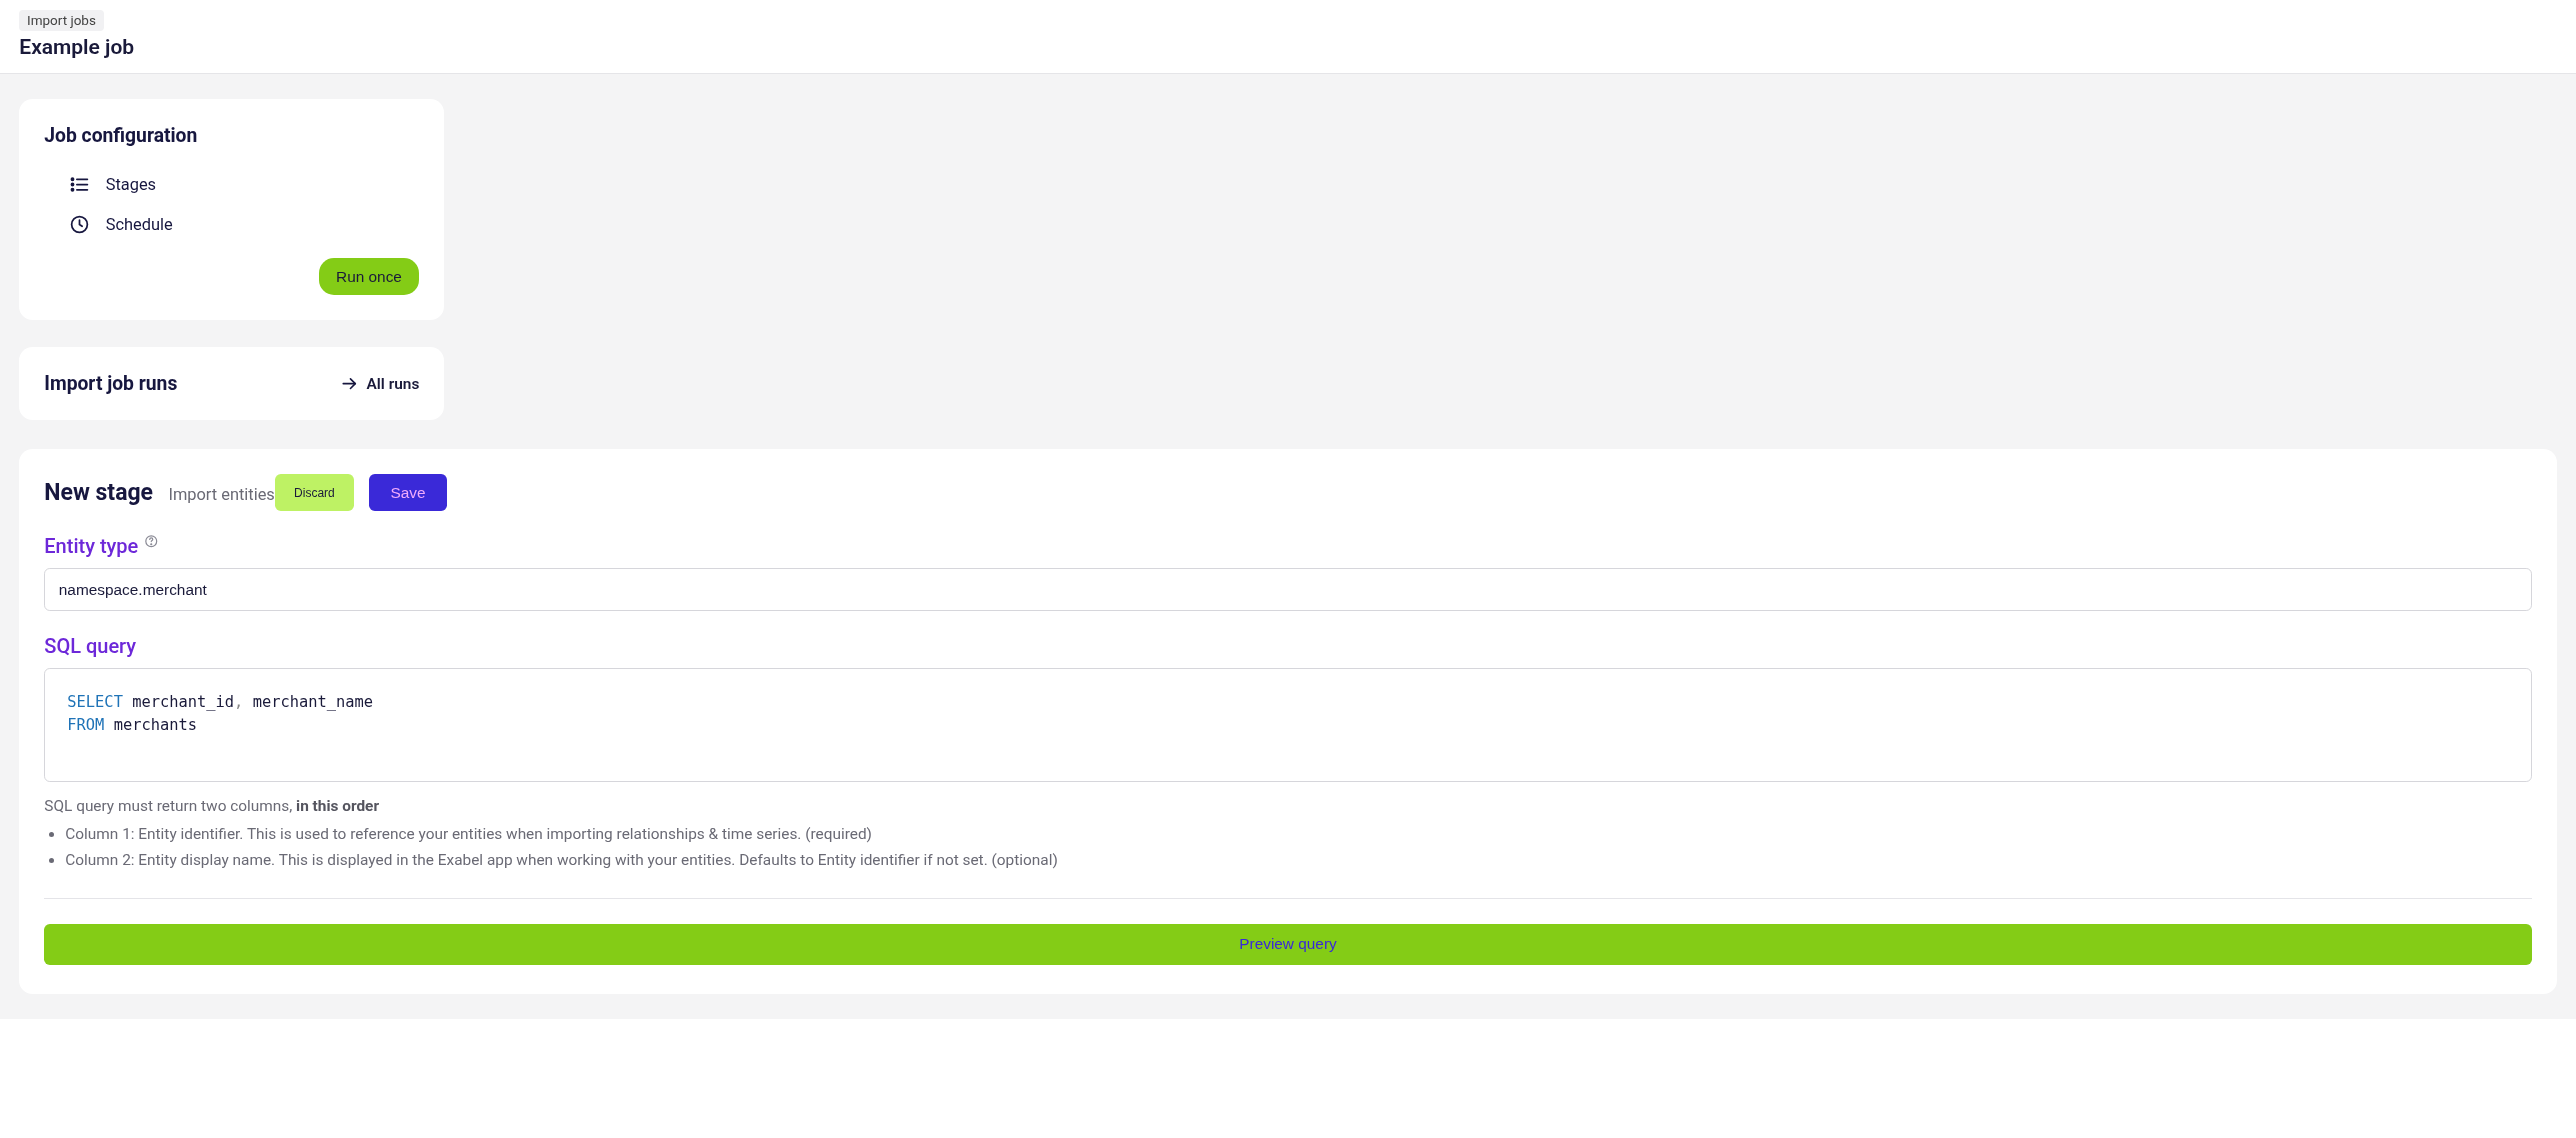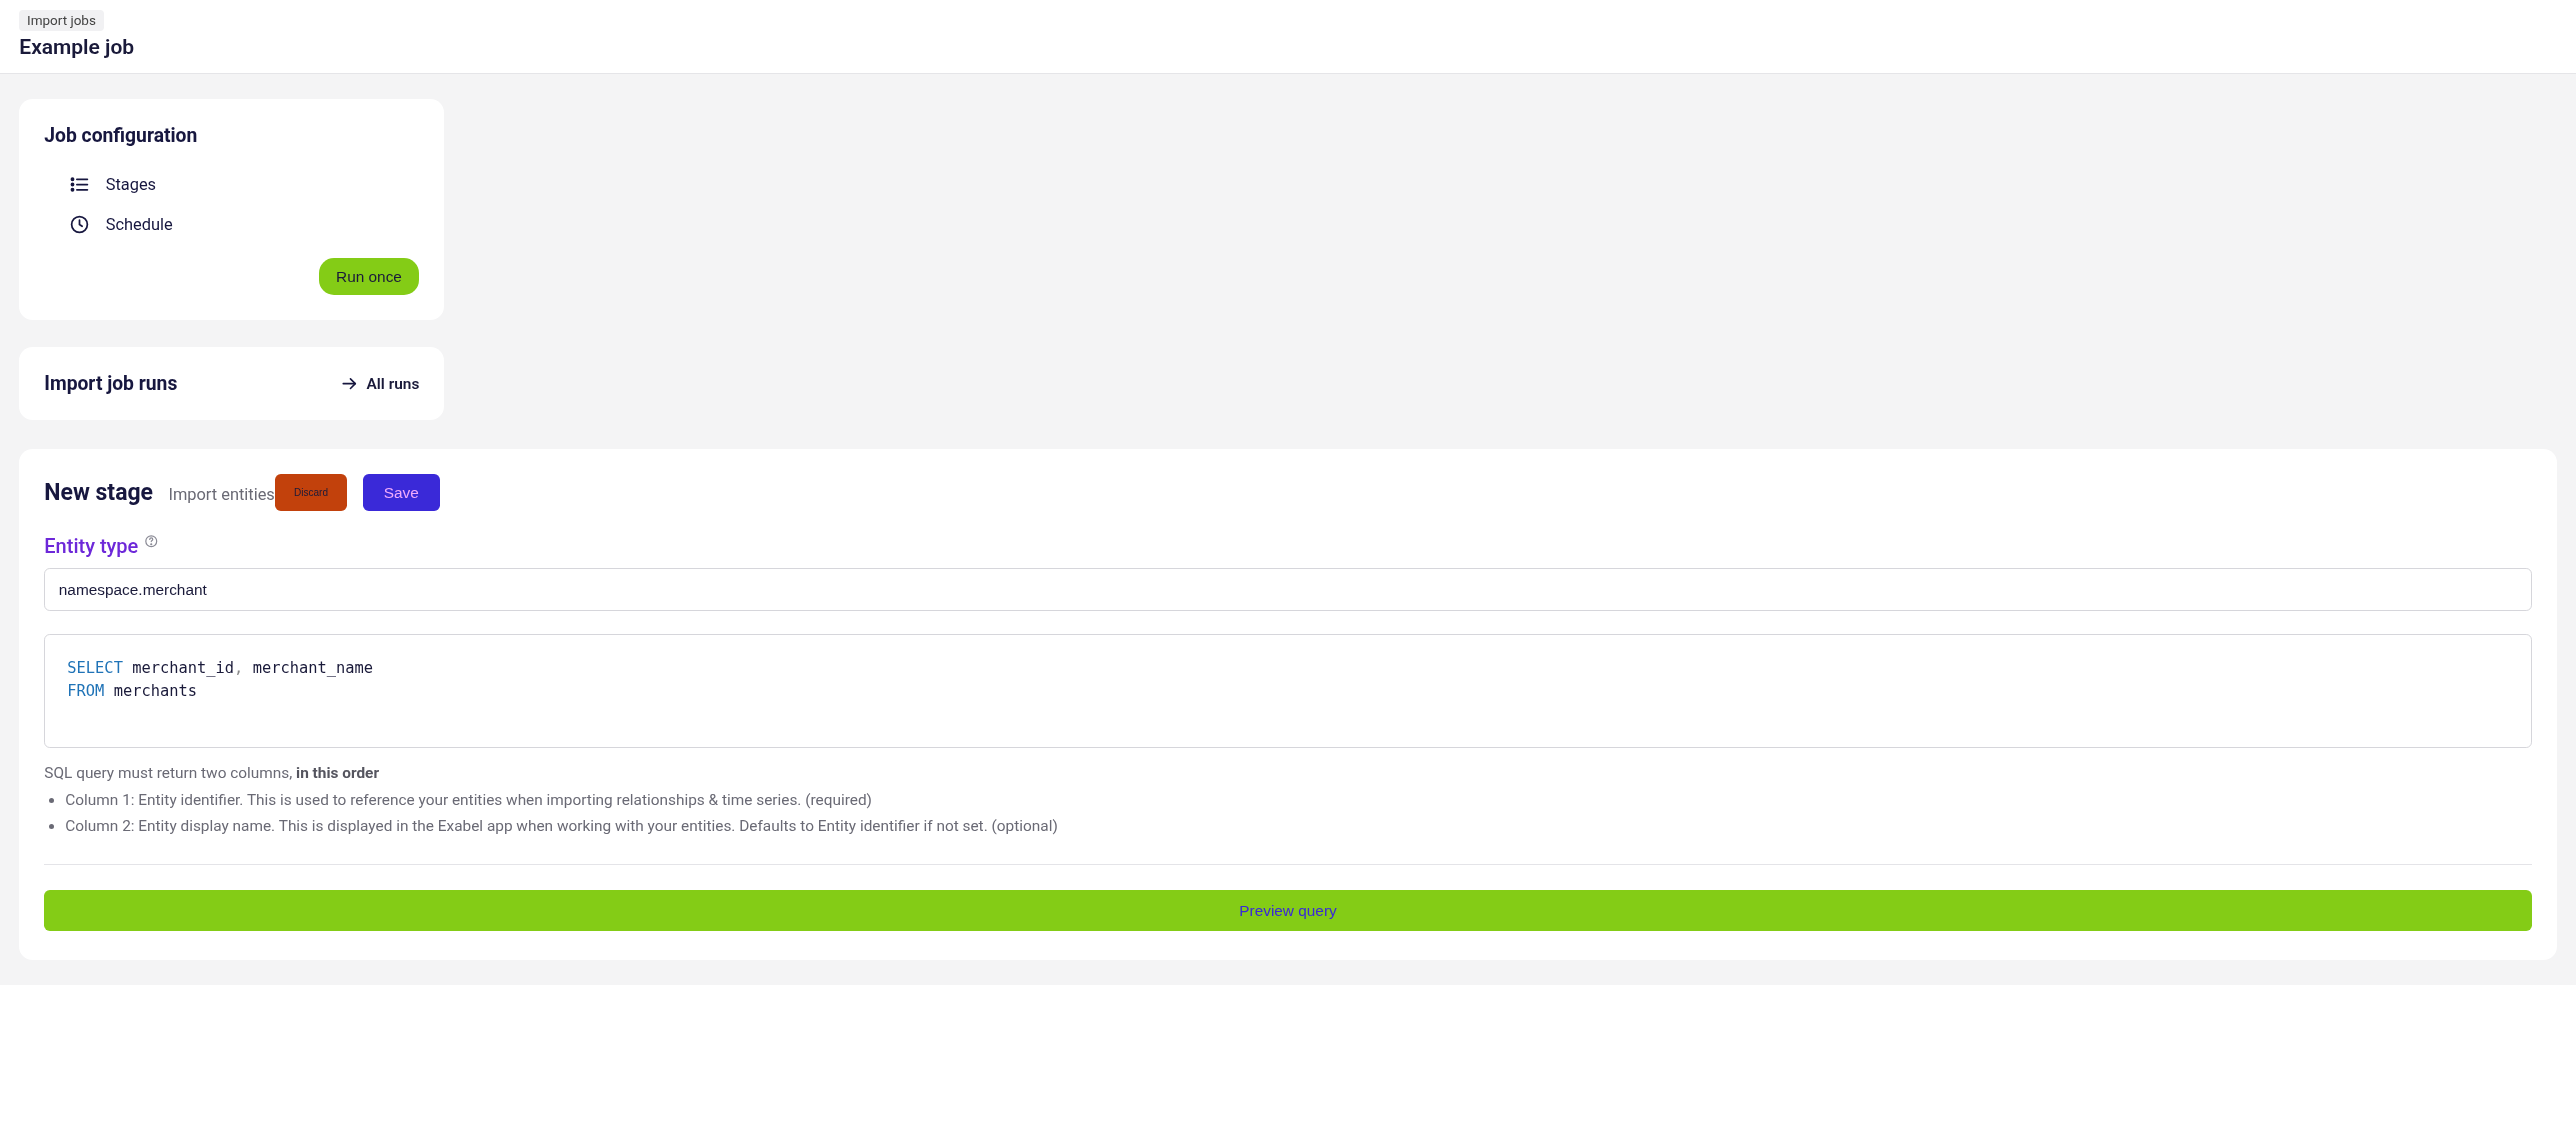--- a/index.html
+++ b/index.html
@@ -120,26 +120,26 @@
   }
   .stage-subtitle {
     color: #6a6a75;
     font-size: 16.4px;
   }
   .stage-actions {
     display: flex;
     gap: 15.4px;
   }
   .btn-discard {
-    background: #c2410c;
+    background: #bef264;
     color: #1a1a3a;
     border: none;
     padding: 9.6px 19.3px;
     border-radius: 5.8px;
-    font-size: 10px;
+    font-size: 12px;
     cursor: pointer;
   }
   .btn-save {
     background: #3a29d8;
     color: #f0abfc;
     border: none;
     padding: 9.6px 21px;
     border-radius: 5.8px;
     font-size: 15.4px;
     cursor: pointer;
@@ -289,20 +289,21 @@
           <circle cx="12" cy="12" r="9"></circle>
           <path d="M9.5 9a2.5 2.5 0 0 1 5 0c0 1.5-2.5 2-2.5 3.5"></path>
           <circle cx="12" cy="17" r="0.8" fill="#8a8a95"></circle>
         </svg>
       </span>
     </div>
     <input type="text" class="text-input" value="namespace.merchant" style="">
 
     <div class="spacer"></div>
 
+    <div class="field-label">SQL query</div>
     <div class="code-box"><span class="kw">SELECT</span><span> merchant_id</span><span class="punct">,</span><span> merchant_name</span>
 <span class="kw">FROM</span><span> merchants</span></div>
 
     <div class="help-text">
       <span>SQL query must return two columns, </span><b>in this order</b>
       <ul>
         <li>Column 1: Entity identifier. This is used to reference your entities when importing relationships &amp; time series. (required)</li>
         <li>Column 2: Entity display name. This is displayed in the Exabel app when working with your entities. Defaults to Entity identifier if not set. (optional)</li>
       </ul>
     </div>

